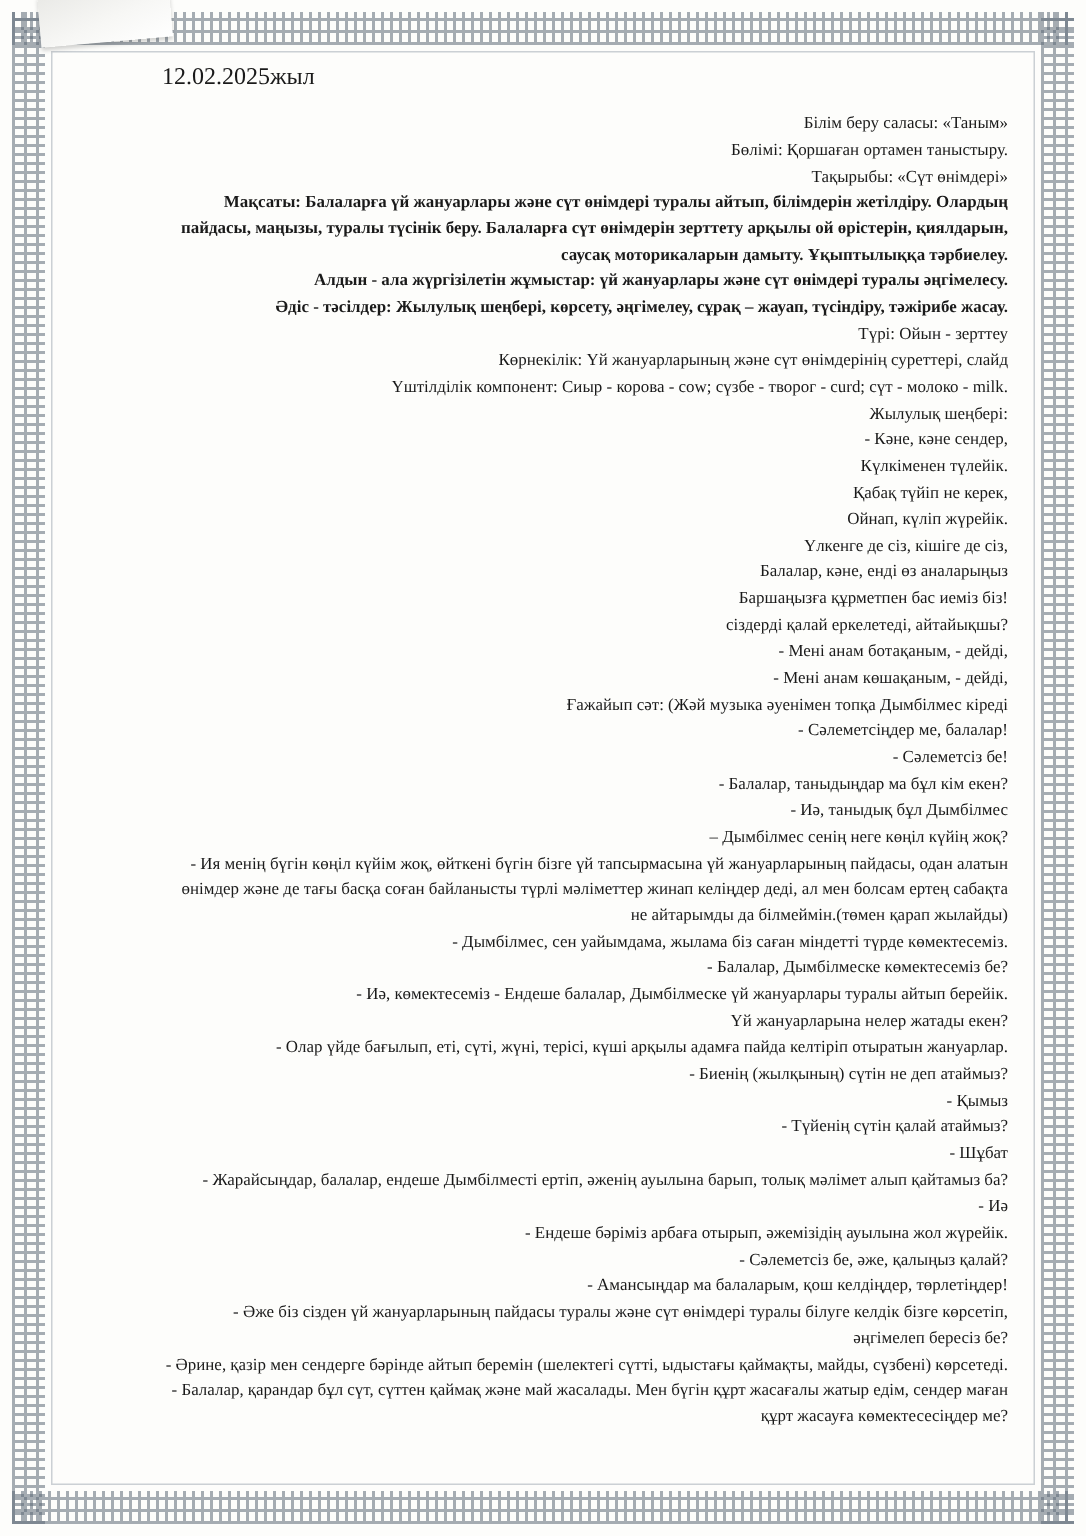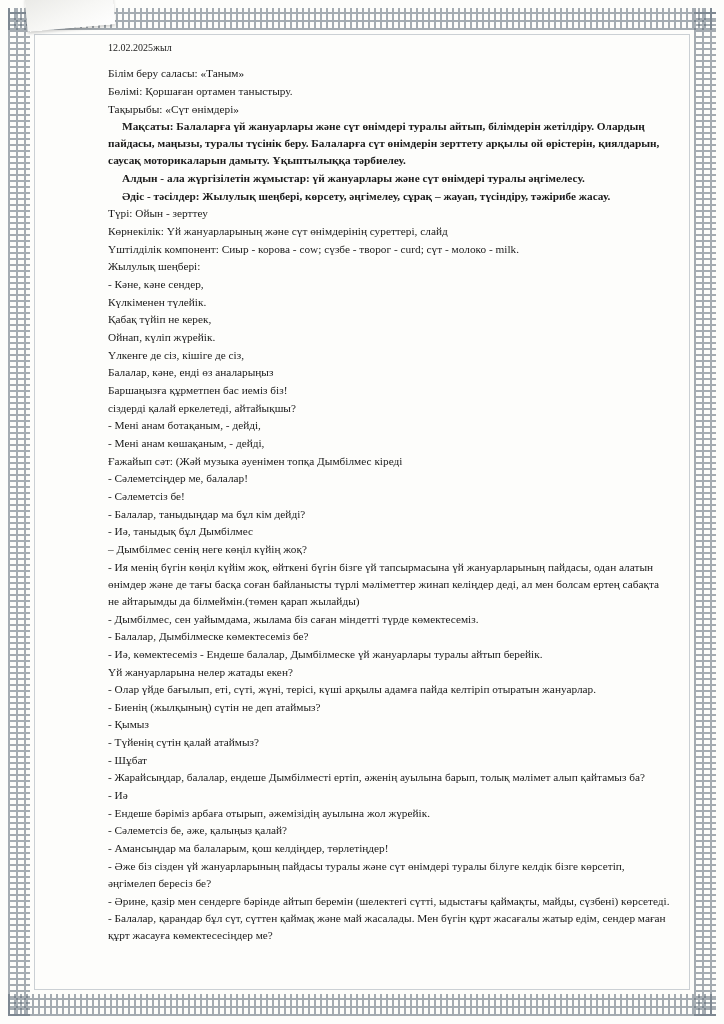--- a/index.html
+++ b/index.html
@@ -83,25 +83,25 @@
     top: 40px;
     left: 108px;
     right: 52px;
     bottom: 46px;
     font-size: 11.3px;
     line-height: 1.52;
     color: #1a1a1a;
   }
   .date {
     margin-bottom: 10px;
-    font-size: 10px;
+    font-size: 16px;
   }
   .para {
     margin: 0 0 0.5px 0;
-    text-align: left;
+    text-align: right;
     text-indent: 0;
   }
   .para.indent {
     text-indent: 14px;
     font-weight: bold;
   }
 </style>
 </head>
 <body>
 
@@ -138,21 +138,21 @@
     <div class="para">Ойнап, күліп жүрейік.</div>
     <div class="para">Үлкенге де сіз, кішіге де сіз,</div>
     <div class="para">Балалар, кәне, енді өз аналарыңыз</div>
     <div class="para">Баршаңызға құрметпен бас иеміз біз!</div>
     <div class="para">сіздерді қалай еркелетеді, айтайықшы?</div>
     <div class="para">- Мені анам ботақаным, - дейді,</div>
     <div class="para">- Мені анам көшақаным, - дейді,</div>
     <div class="para">Ғажайып сәт: (Жәй музыка әуенімен топқа Дымбілмес кіреді</div>
     <div class="para">- Сәлеметсіңдер ме, балалар!</div>
     <div class="para">- Сәлеметсіз бе!</div>
-    <div class="para">- Балалар, таныдыңдар ма бұл кім дейді?</div>
+    <div class="para">- Балалар, таныдыңдар ма бұл кім екен?</div>
     <div class="para">- Иә, таныдық бұл Дымбілмес</div>
     <div class="para">– Дымбілмес сенің неге көңіл күйің жоқ?</div>
     <div class="para">- Ия менің бүгін көңіл күйім жоқ, өйткені бүгін бізге үй тапсырмасына үй жануарларының пайдасы, одан алатын өнімдер және де тағы басқа соған байланысты түрлі мәліметтер жинап келіңдер деді, ал мен болсам ертең сабақта не айтарымды да білмеймін.(төмен қарап жылайды)</div>
     <div class="para">- Дымбілмес, сен уайымдама, жылама біз саған міндетті түрде көмектесеміз.</div>
     <div class="para">- Балалар, Дымбілмеске көмектесеміз бе?</div>
     <div class="para">- Иә, көмектесеміз - Ендеше балалар, Дымбілмеске үй жануарлары туралы айтып берейік.</div>
     <div class="para">Үй жануарларына нелер жатады екен?</div>
     <div class="para">- Олар үйде бағылып, еті, сүті, жүні, терісі, күші арқылы адамға пайда келтіріп отыратын жануарлар.</div>
     <div class="para">- Биенің (жылқының) сүтін не деп атаймыз?</div>
     <div class="para">- Қымыз</div>

